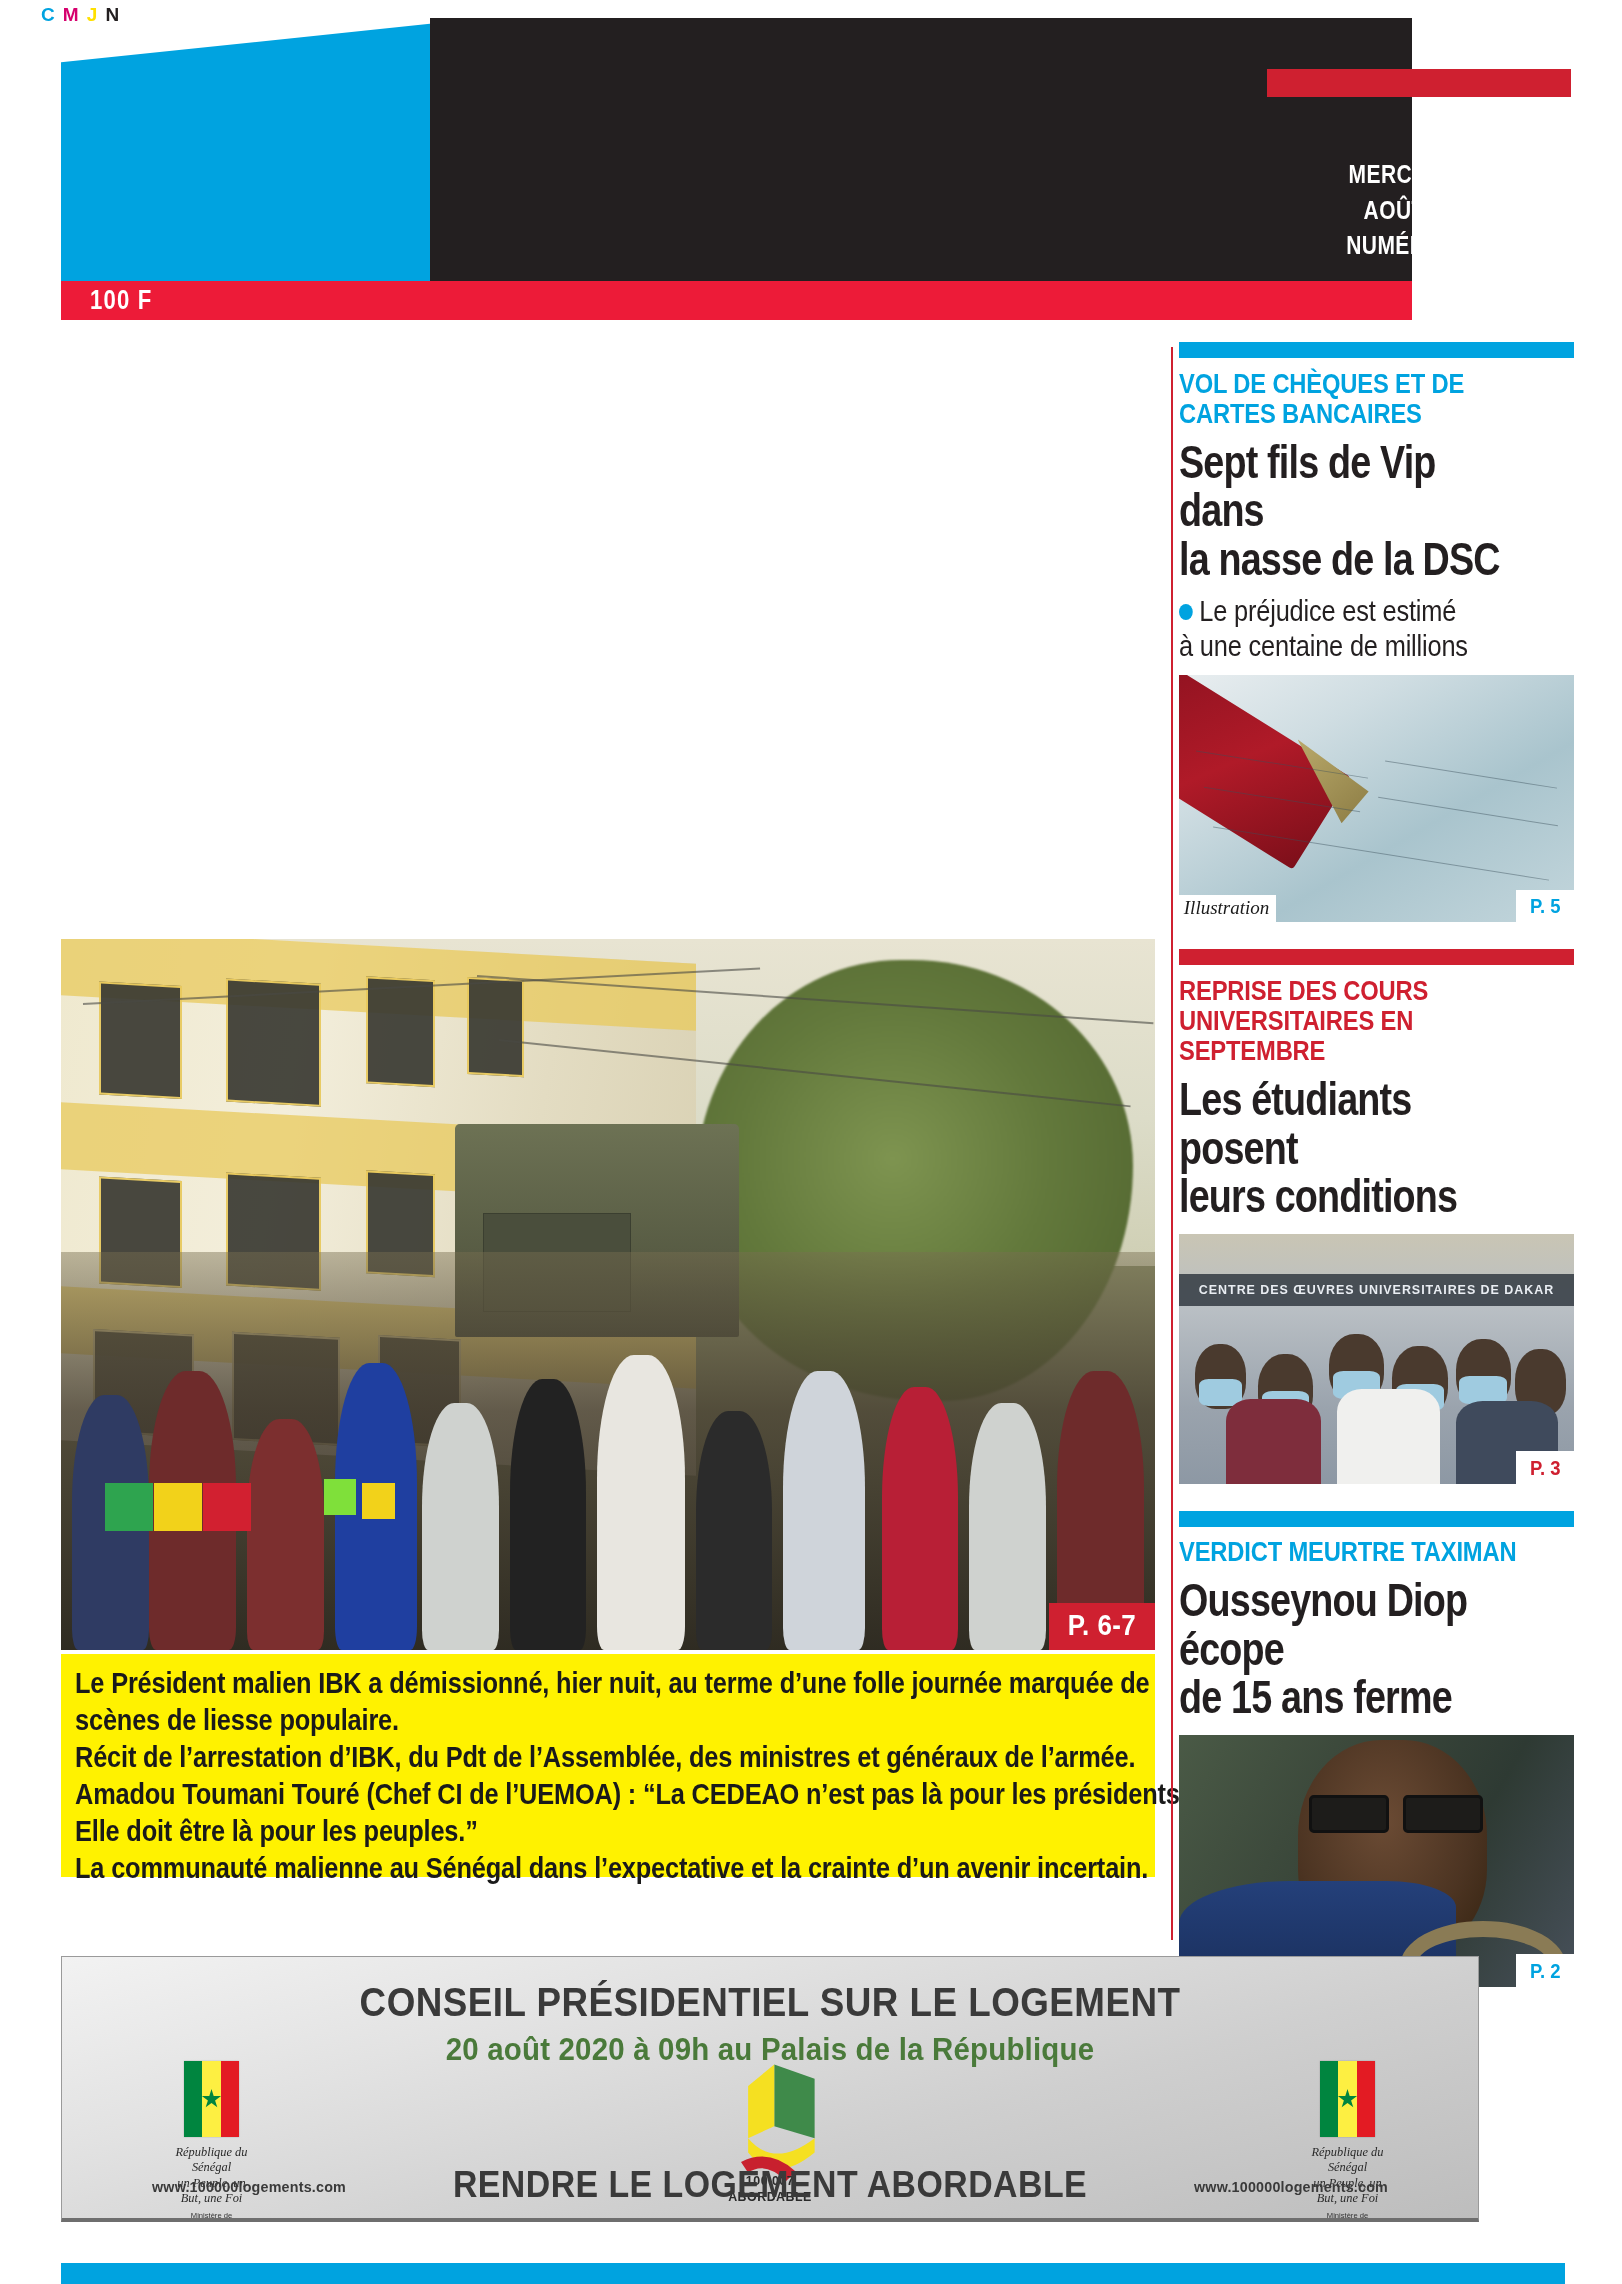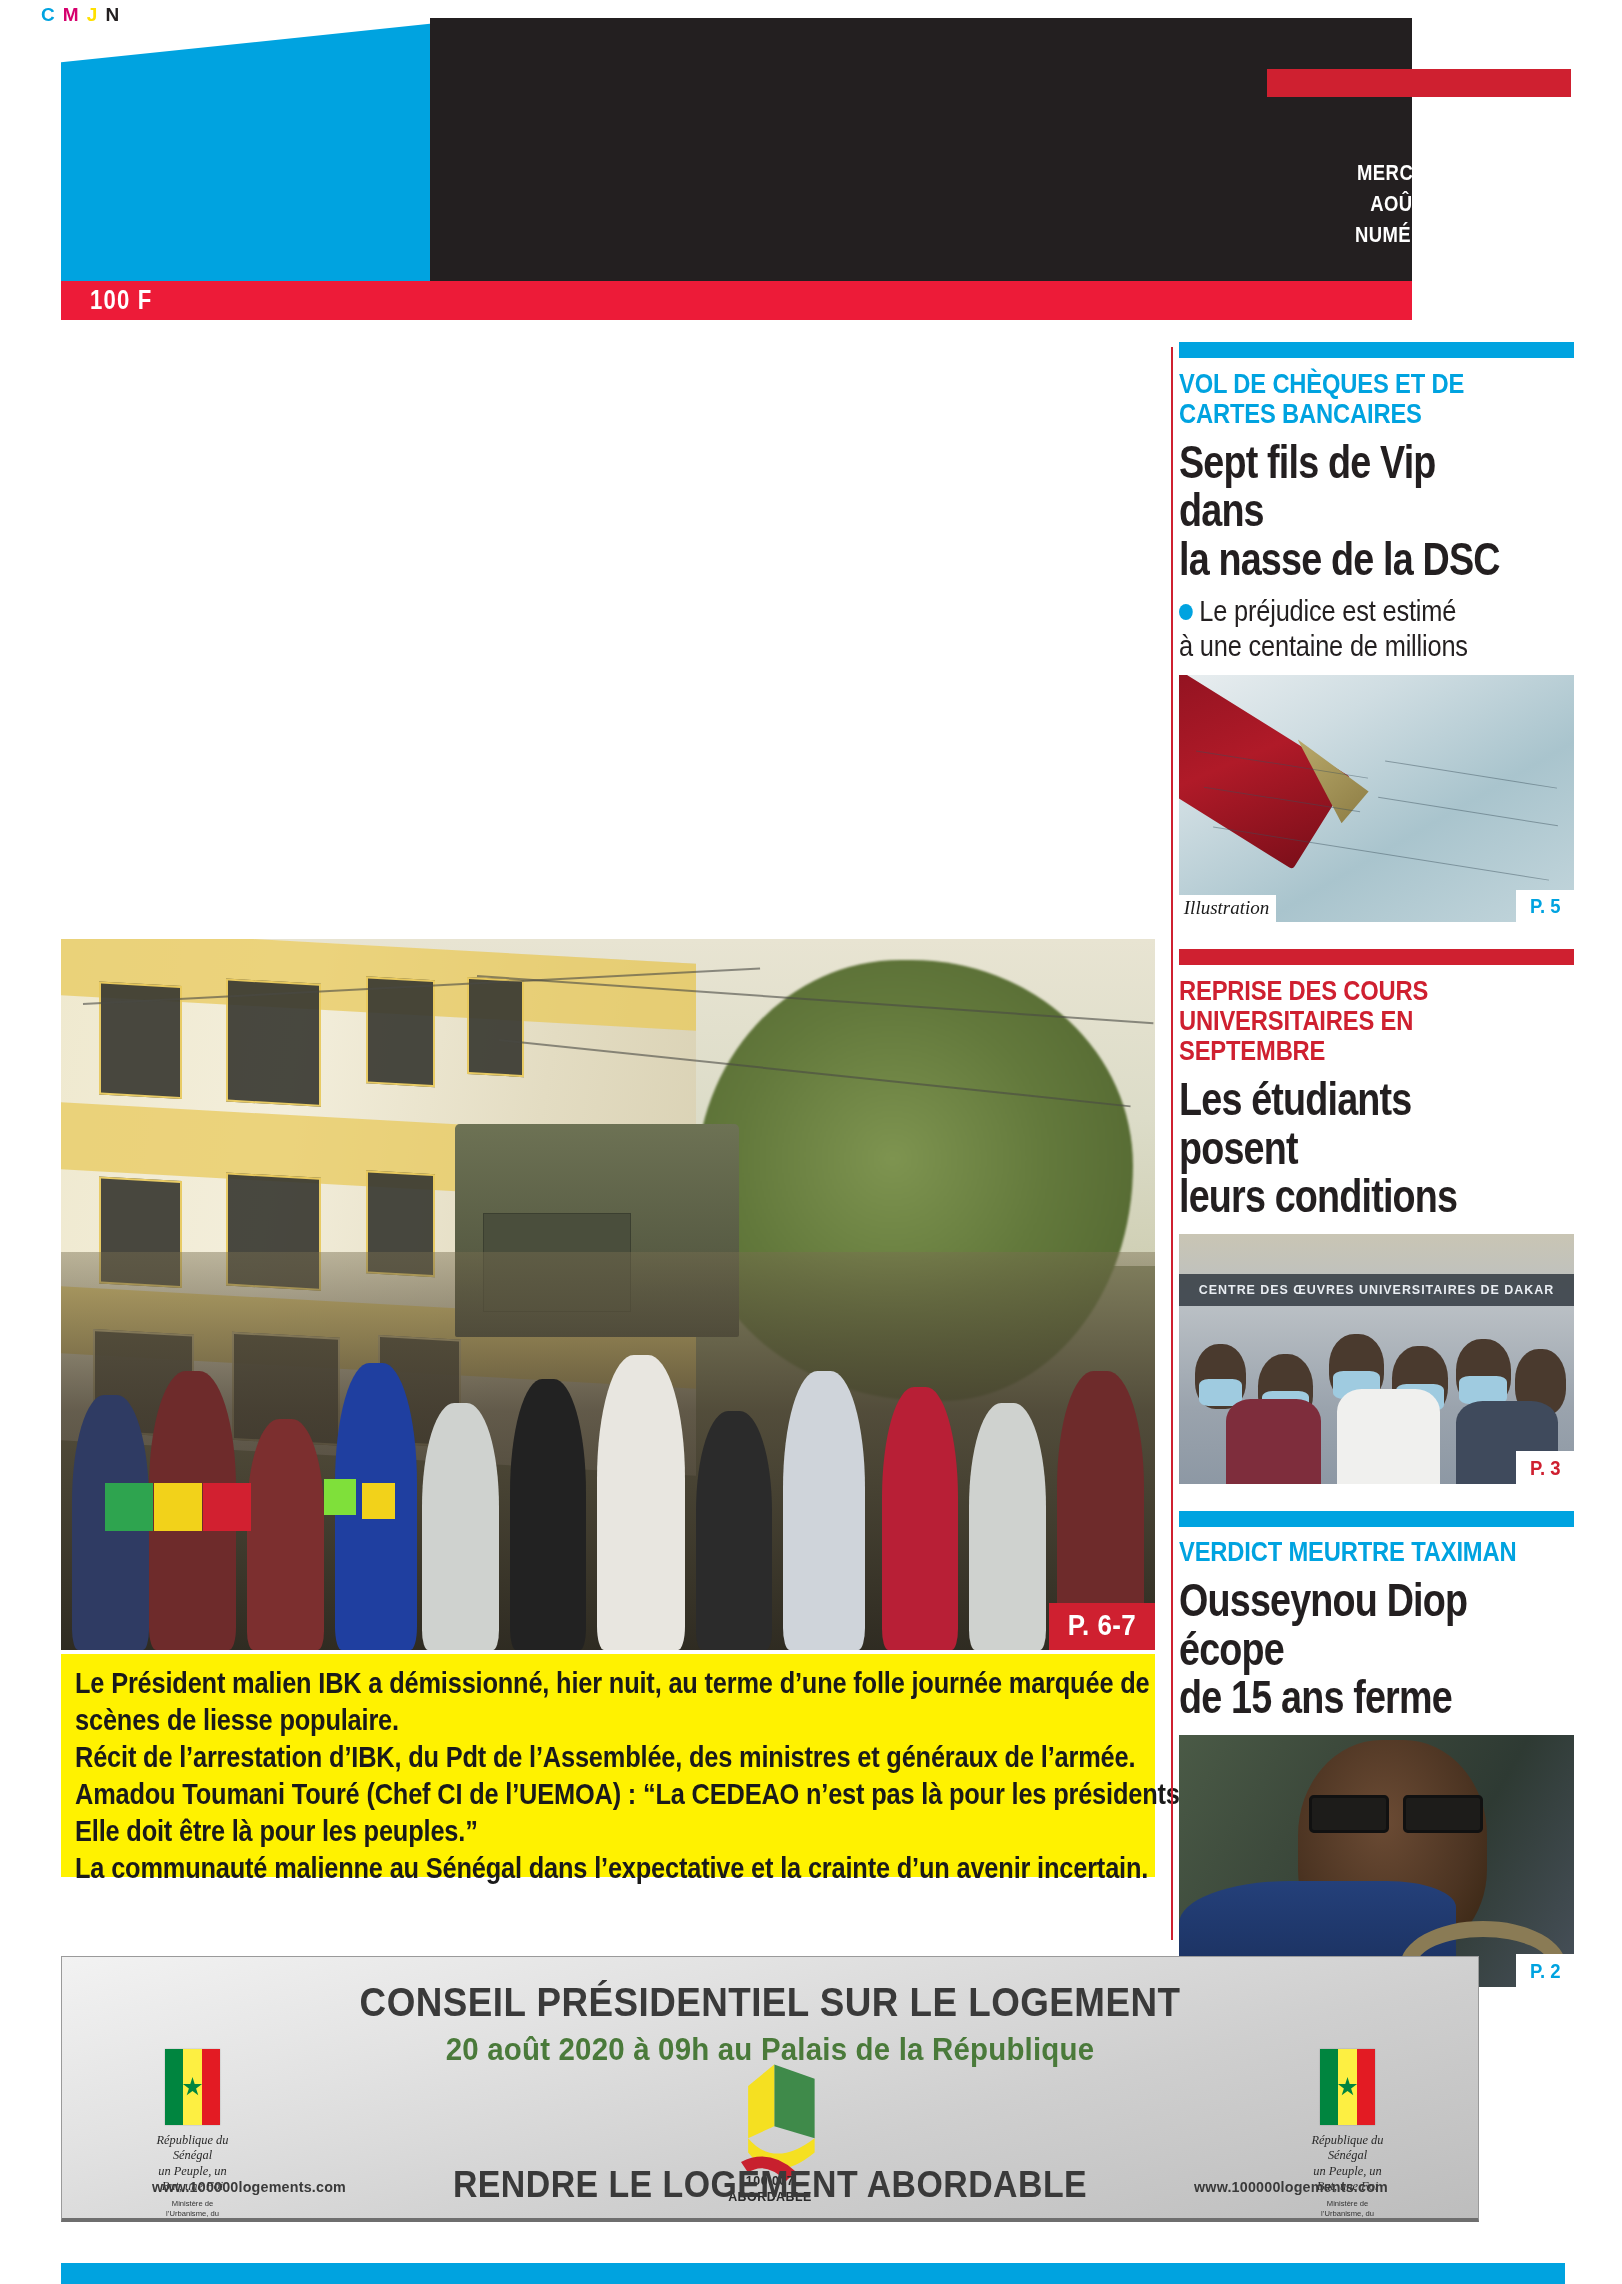--- a/index.html
+++ b/index.html
@@ -94,21 +94,21 @@
     pointer-events: none;
   }
   .logotype svg { width: 100%; height: 100%; display: block; }
 
   .dateblock {
     position: absolute;
     left: 1279px; top: 157px;
     width: 285px;
     text-align: center;
     color: #ffffff;
-    font-size: 22px;
+    font-size: 25px;
     font-weight: 700;
     line-height: 1.42;
     letter-spacing: 0.5px;
     z-index: 8;
   }
   .dateblock > div { transform: scaleX(0.84); }
 
   
   .left-col {
     position: absolute;
@@ -456,22 +456,23 @@
     bottom: 23px;
     color: #3a3a3a;
     font-size: 14.3px;
     font-weight: 700;
     letter-spacing: 0.2px;
   }
   .ad-url.l { left: 90px; }
   .ad-url.r { right: 90px; }
   .crest {
     position: absolute;
-    top: 92px;
+    top: 104px;
     width: 81px;
+    margin-left: 19px;
   }
   .crest.l { left: 90px; }
   .crest.r { right: 90px; }
   .crest .flag {
     width: 55px; height: 76px;
     margin: 0 auto;
     display: flex;
     box-shadow: 0 0 1.4px rgba(0,0,0,.25);
   }
   .crest .flag i { display:block; width: 33.34%; height: 100%; }

